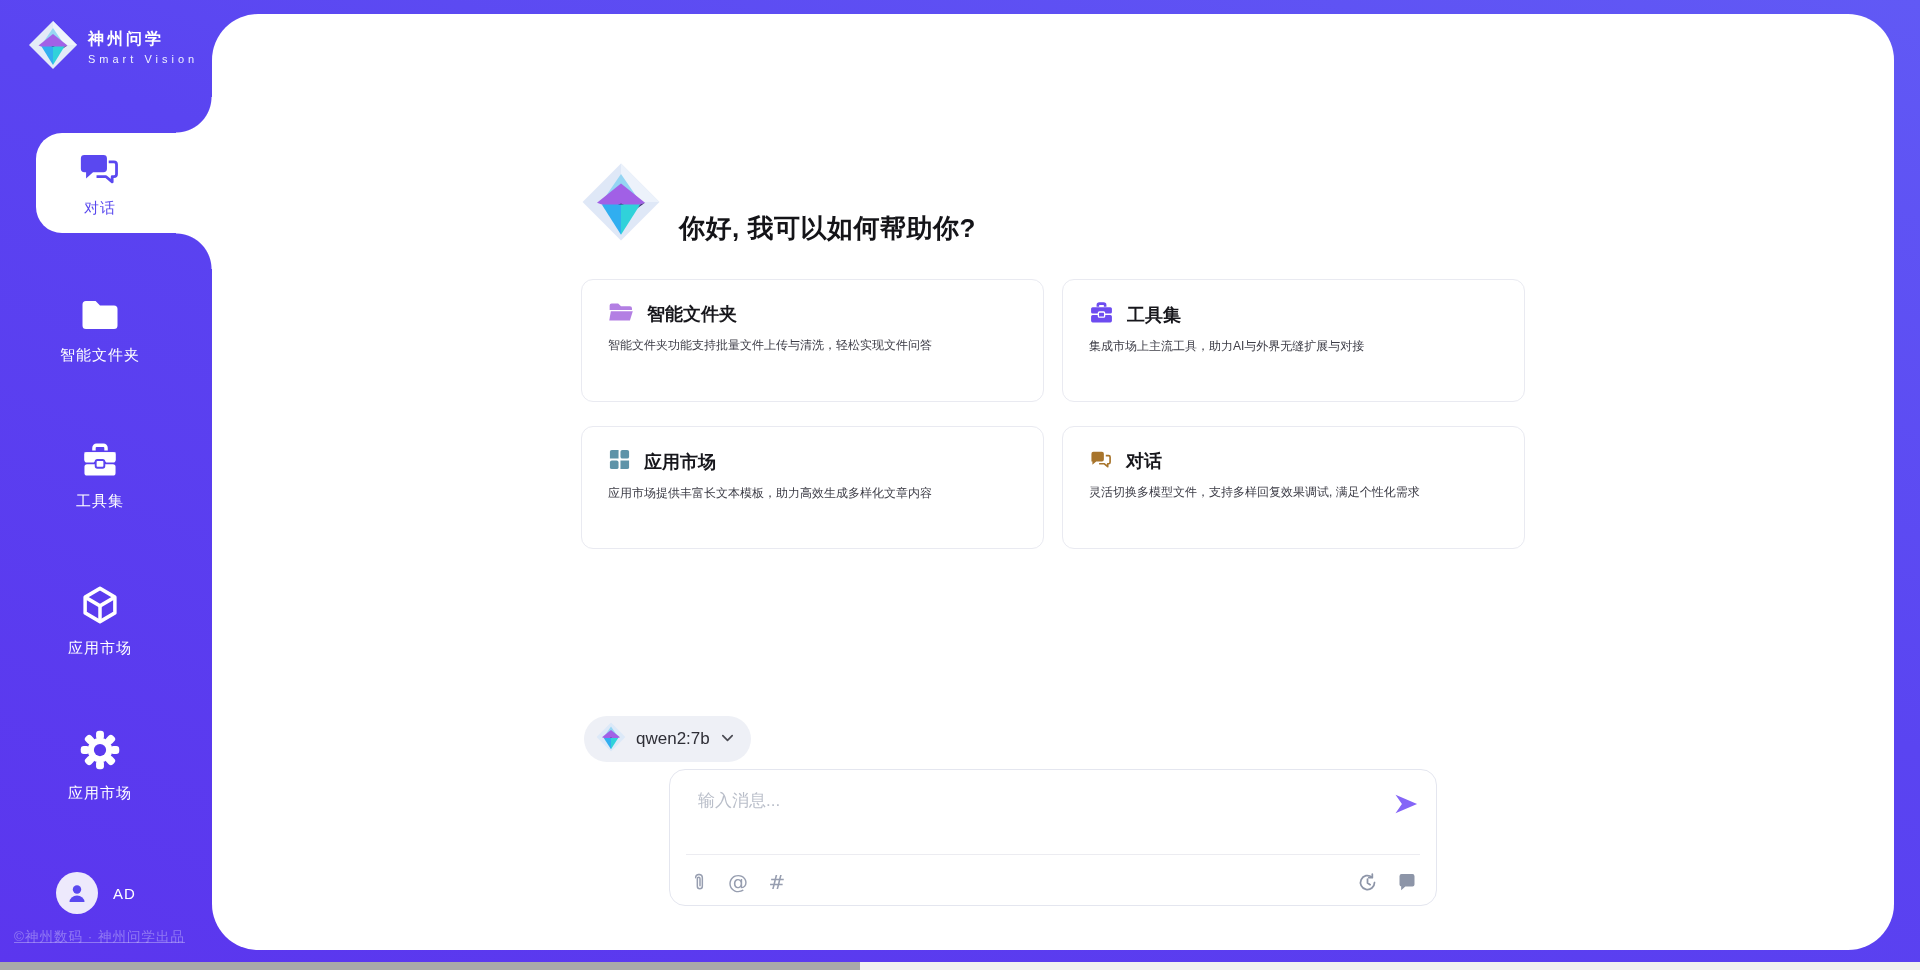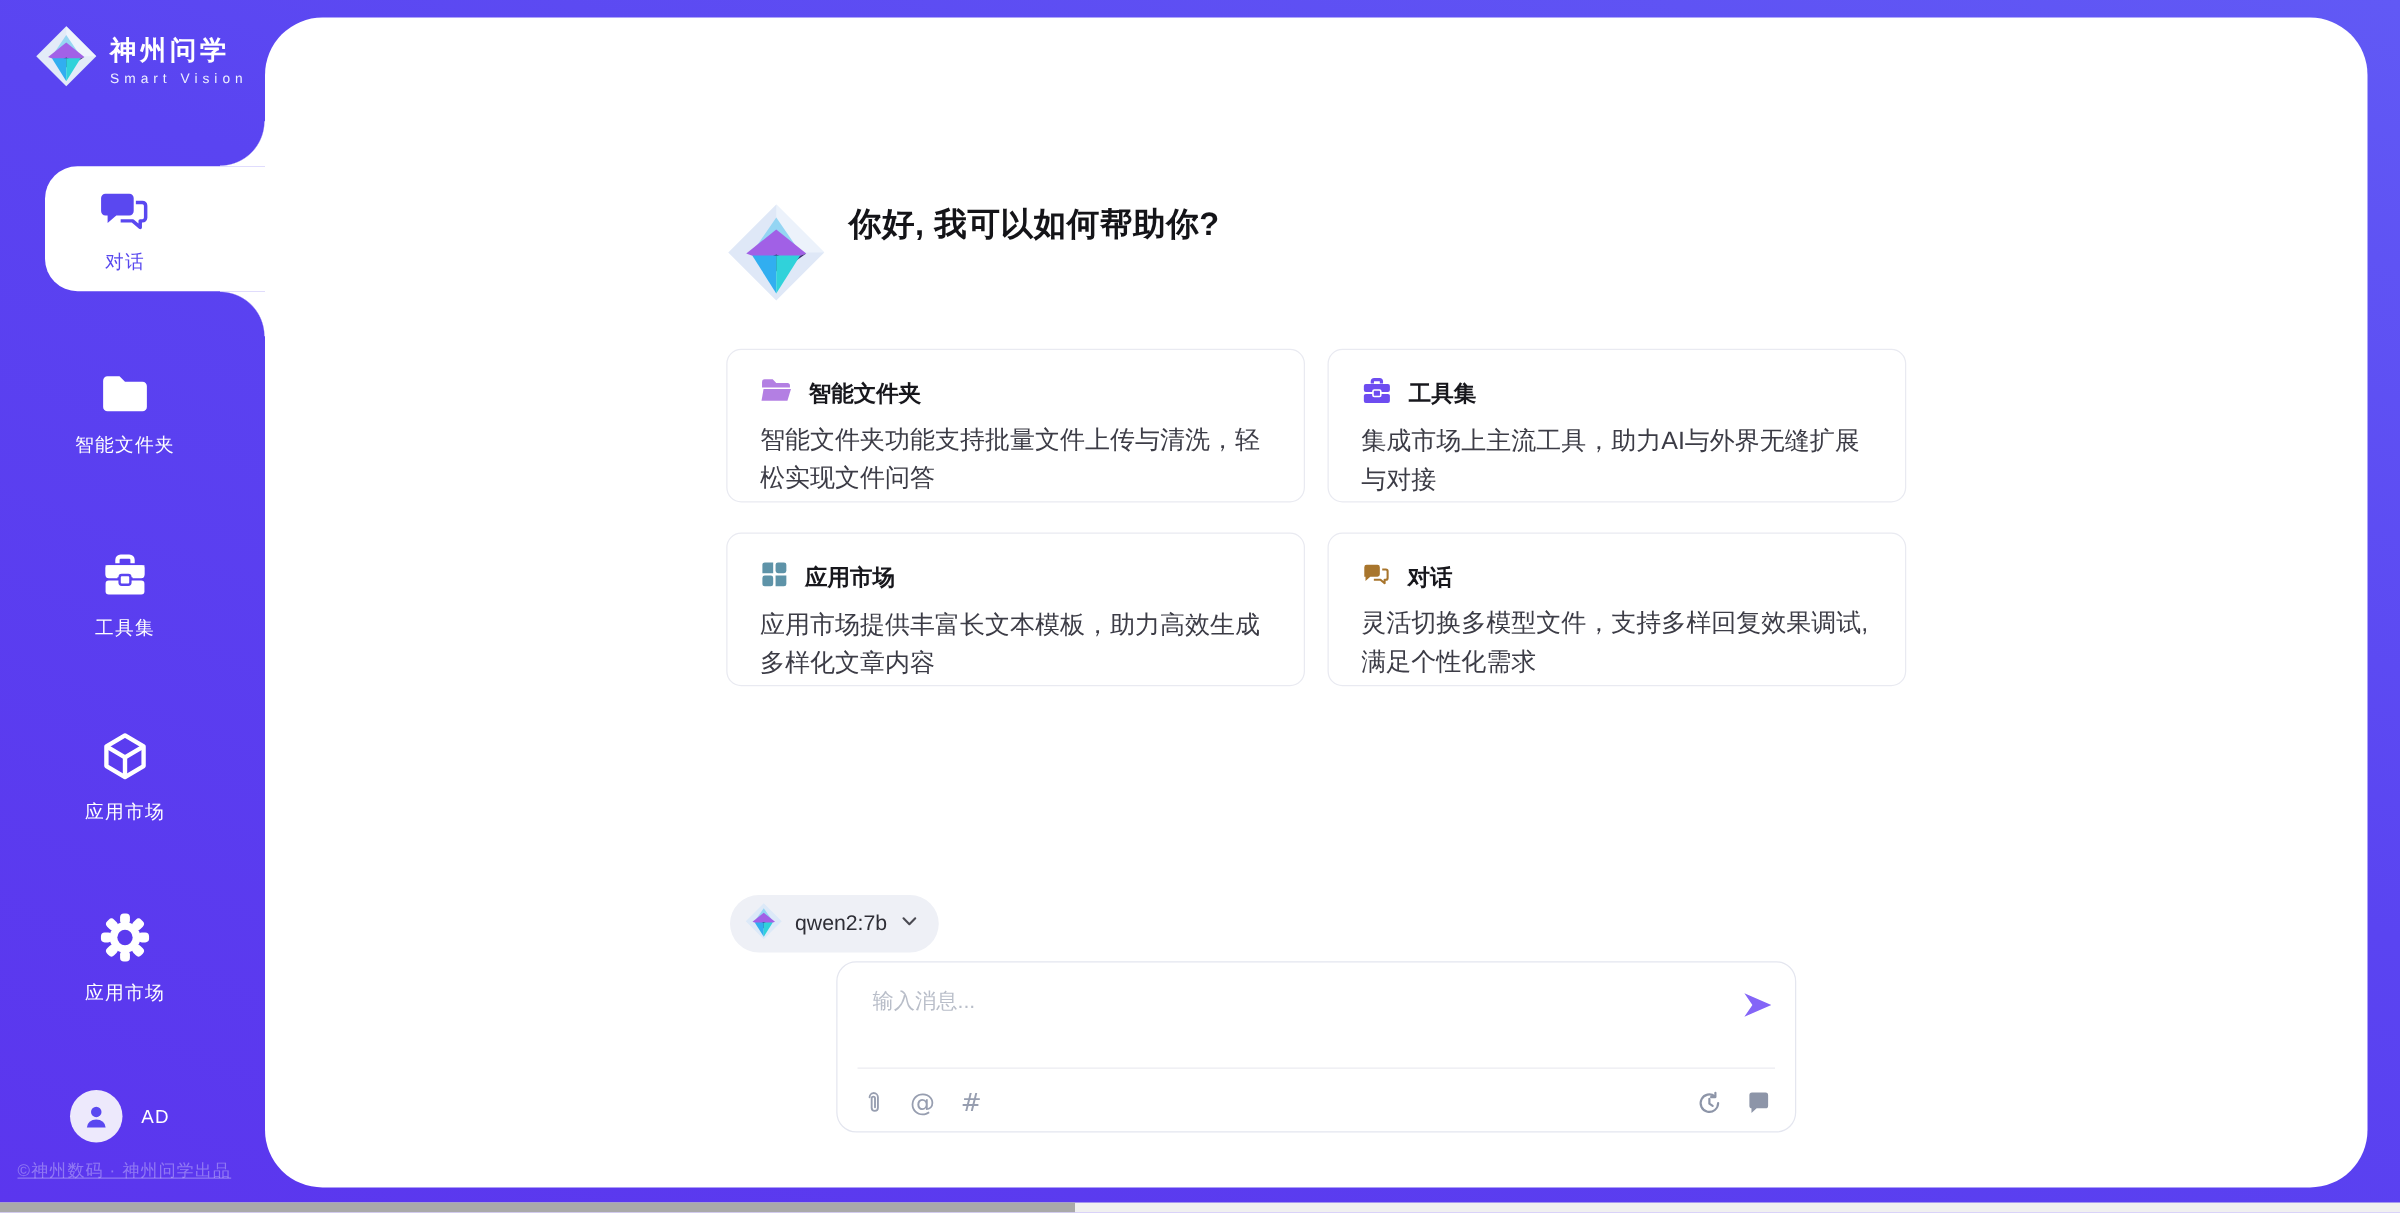--- a/index.html
+++ b/index.html
@@ -4,21 +4,21 @@
 <style>
   * { margin:0; padding:0; box-sizing:border-box; }
   html,body { width:1920px; height:970px; overflow:hidden; }
   body { font-family:"Liberation Sans","DejaVu Sans",sans-serif; }
 
   .page { position:relative; width:1920px; height:970px; overflow:hidden;
           background:linear-gradient(200deg,#6159f5 0%,#5a44f1 45%,#5b36ee 100%); }
 
   
   .brand { position:absolute; left:28px; top:20px; display:flex; align-items:center; gap:10px; }
-  .brand-text .cn { color:#fff; font-size:21px; font-weight:700; letter-spacing:3px; }
+  .brand-text .cn { color:#fff; font-size:16px; font-weight:700; letter-spacing:3px; }
   .brand-text .en { color:#eef0ff; font-size:11px; letter-spacing:4px; margin-top:3px; }
 
   .nav-bubble { position:absolute; left:36px; top:133px; width:176px; height:100px;
                 background:#fff; border-radius:26px 0 0 26px;
                 display:flex; flex-direction:column; align-items:center; justify-content:center;
                 gap:7px; padding-right:48px; cursor:pointer; }
   .nav-bubble::before { content:""; position:absolute; right:0; top:-36px; width:36px; height:36px;
                 background:radial-gradient(circle 36px at 0 0, rgba(255,255,255,0) 35px, #fff 36px); }
   .nav-bubble::after  { content:""; position:absolute; right:0; bottom:-36px; width:36px; height:36px;
                 background:radial-gradient(circle 36px at 0 100%, rgba(255,255,255,0) 35px, #fff 36px); }
@@ -37,30 +37,30 @@
             display:flex; align-items:center; justify-content:center; }
   .user-name { color:#fff; font-size:15px; letter-spacing:1px; }
   .copyright { position:absolute; left:14px; top:928px; width:200px;
                color:rgba(255,255,255,0.32); font-size:13.5px; letter-spacing:1px; white-space:nowrap;text-decoration:underline; }
 
   
   .main-panel { position:absolute; left:212px; top:14px; width:1682px; height:936px;
                 background:#fff; border-radius:46px; }
 
   .hero { position:absolute; top:148px; left:50%; transform:translateX(-50%);
-          width:944px; display:flex; align-items:flex-start; gap:18px; }
+          width:944px; display:flex; align-items:flex-end; gap:18px; }
   .hero h1 { font-size:26px; font-weight:800; color:#141418; letter-spacing:0.5px; }
 
   .cards { position:absolute; top:265px; left:50%; transform:translateX(-50%);
            width:944px; display:grid; grid-template-columns:463px 463px; gap:24px 18px; }
   .card { height:123px; border:1px solid #e9eaf1; border-radius:12px; background:#fff;
           padding:21px 24px 0 26px; cursor:pointer; }
   .card-head { display:flex; align-items:center; gap:13px; }
   .card-title { font-size:18px; font-weight:700; color:#17171c; }
-  .card-desc { margin-top:9px; font-size:20px; line-height:1.55; color:#3c3c46; }
+  .card-desc { margin-top:9px; font-size:12px; line-height:1.55; color:#3c3c46; }
 
   .model-pill { position:absolute; top:702px; left:calc(50% - 469px); height:46px;
                 background:#eef0f6; border-radius:23px; display:flex; align-items:center;
                 gap:10px; padding:0 16px 0 12px; cursor:pointer; }
   .model-name { font-size:17px; color:#2e2e36; }
 
   .composer { position:absolute; top:755px; left:50%; transform:translateX(-50%);
               width:768px; height:137px; background:#fff; border:1px solid #e4e6ef; border-radius:16px; }
   .composer input { position:absolute; top:14px; left:28px; width:830px; height:34px;
                     border:none; outline:none; font-size:17px; color:#34343c; background:transparent;

